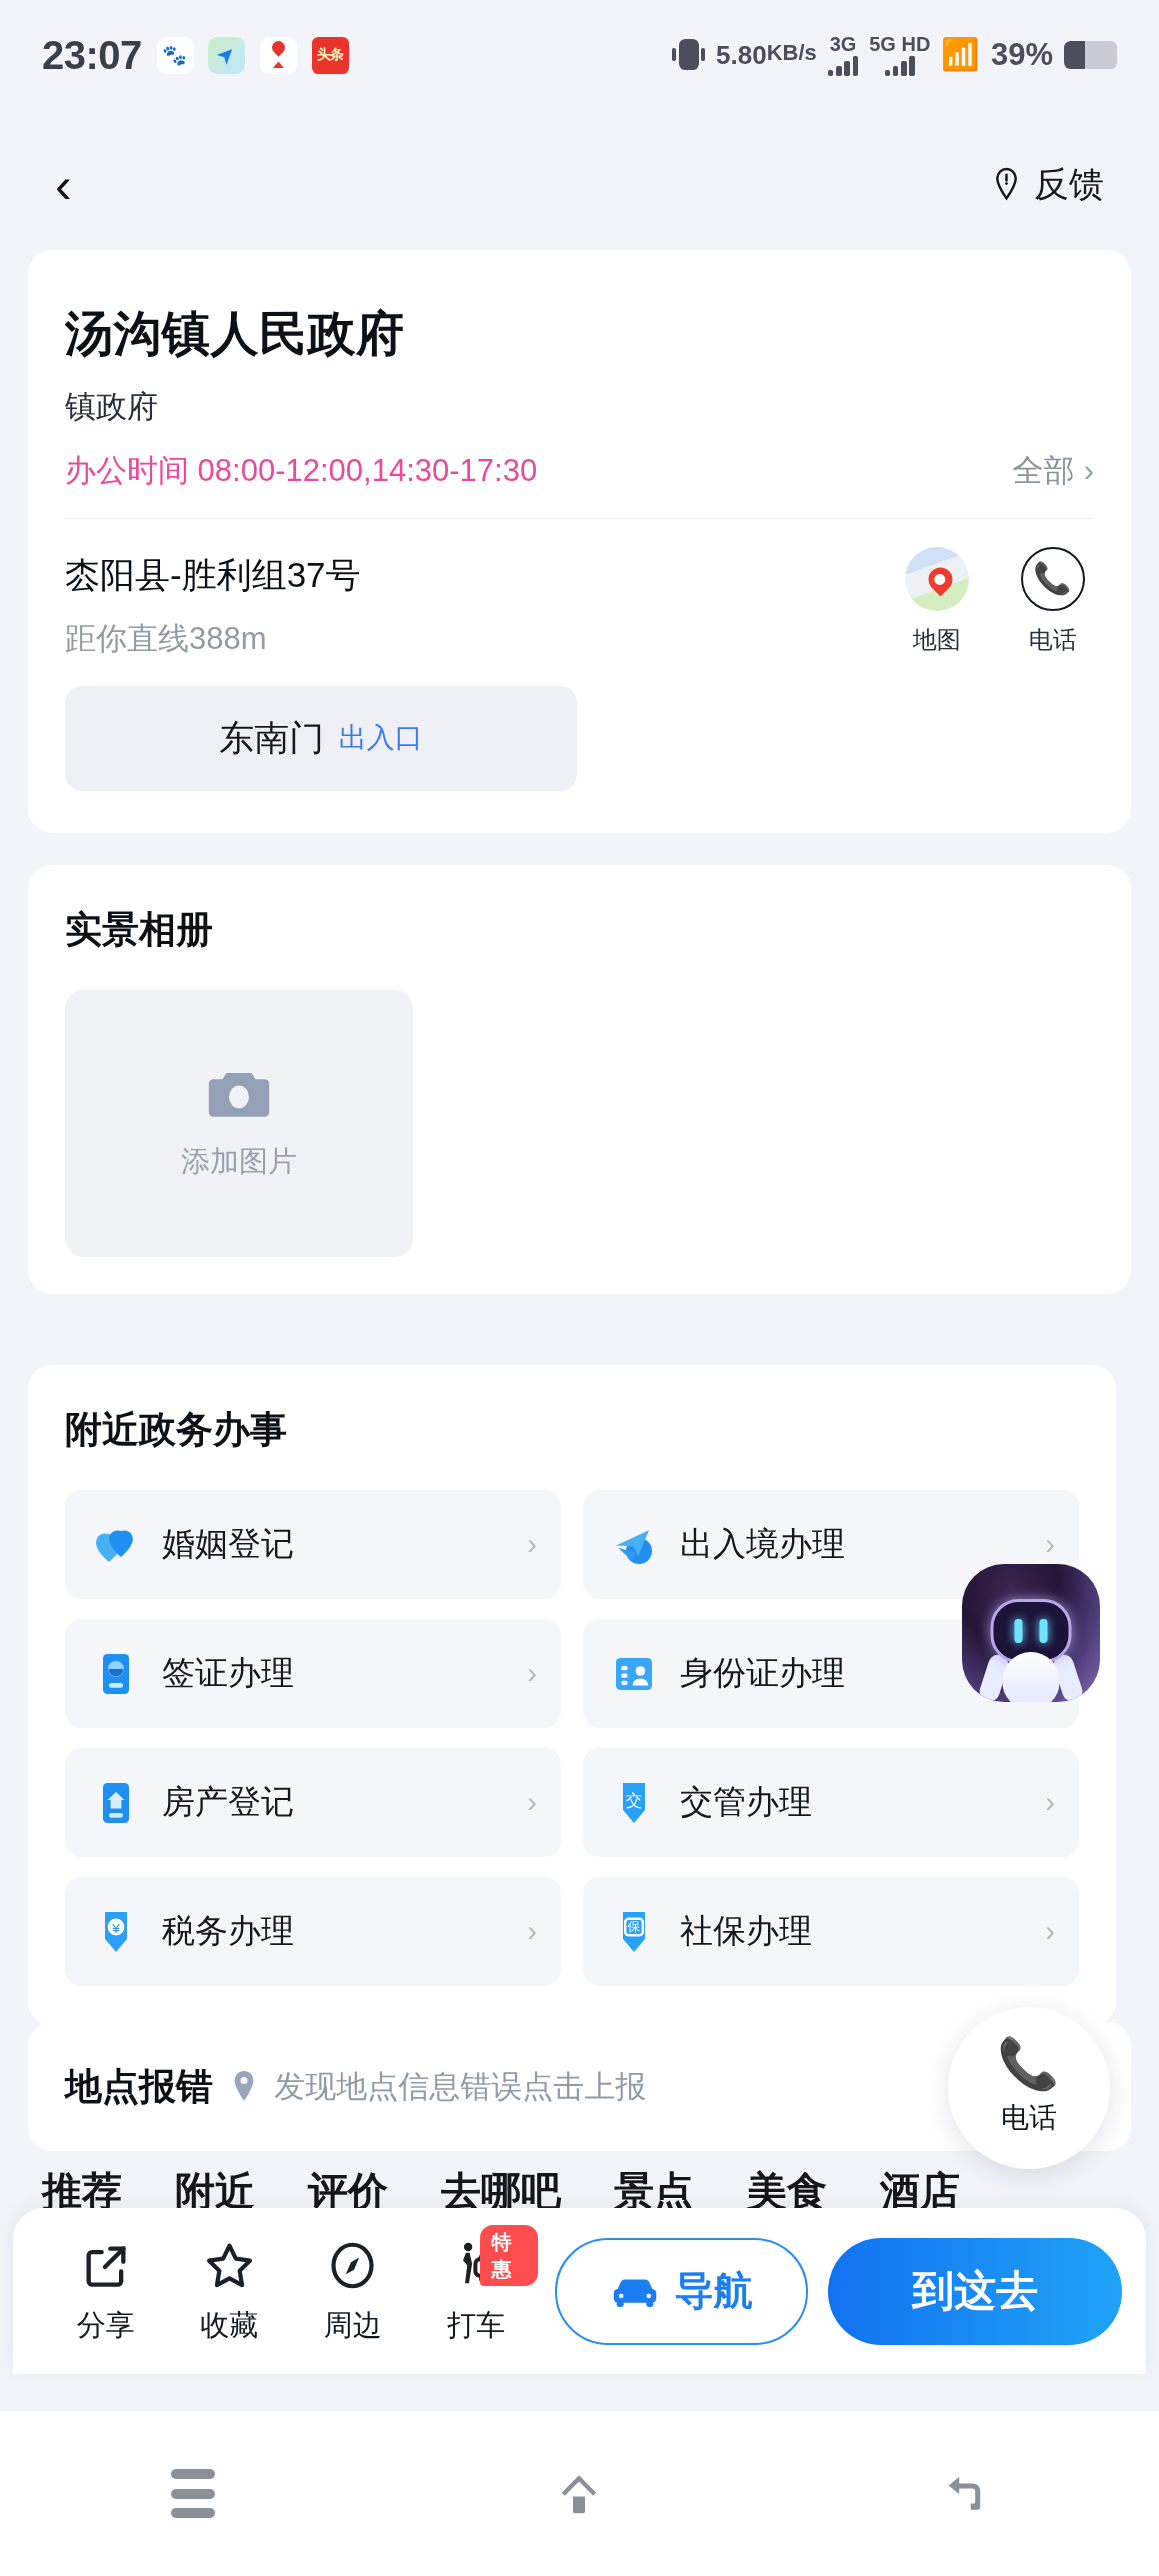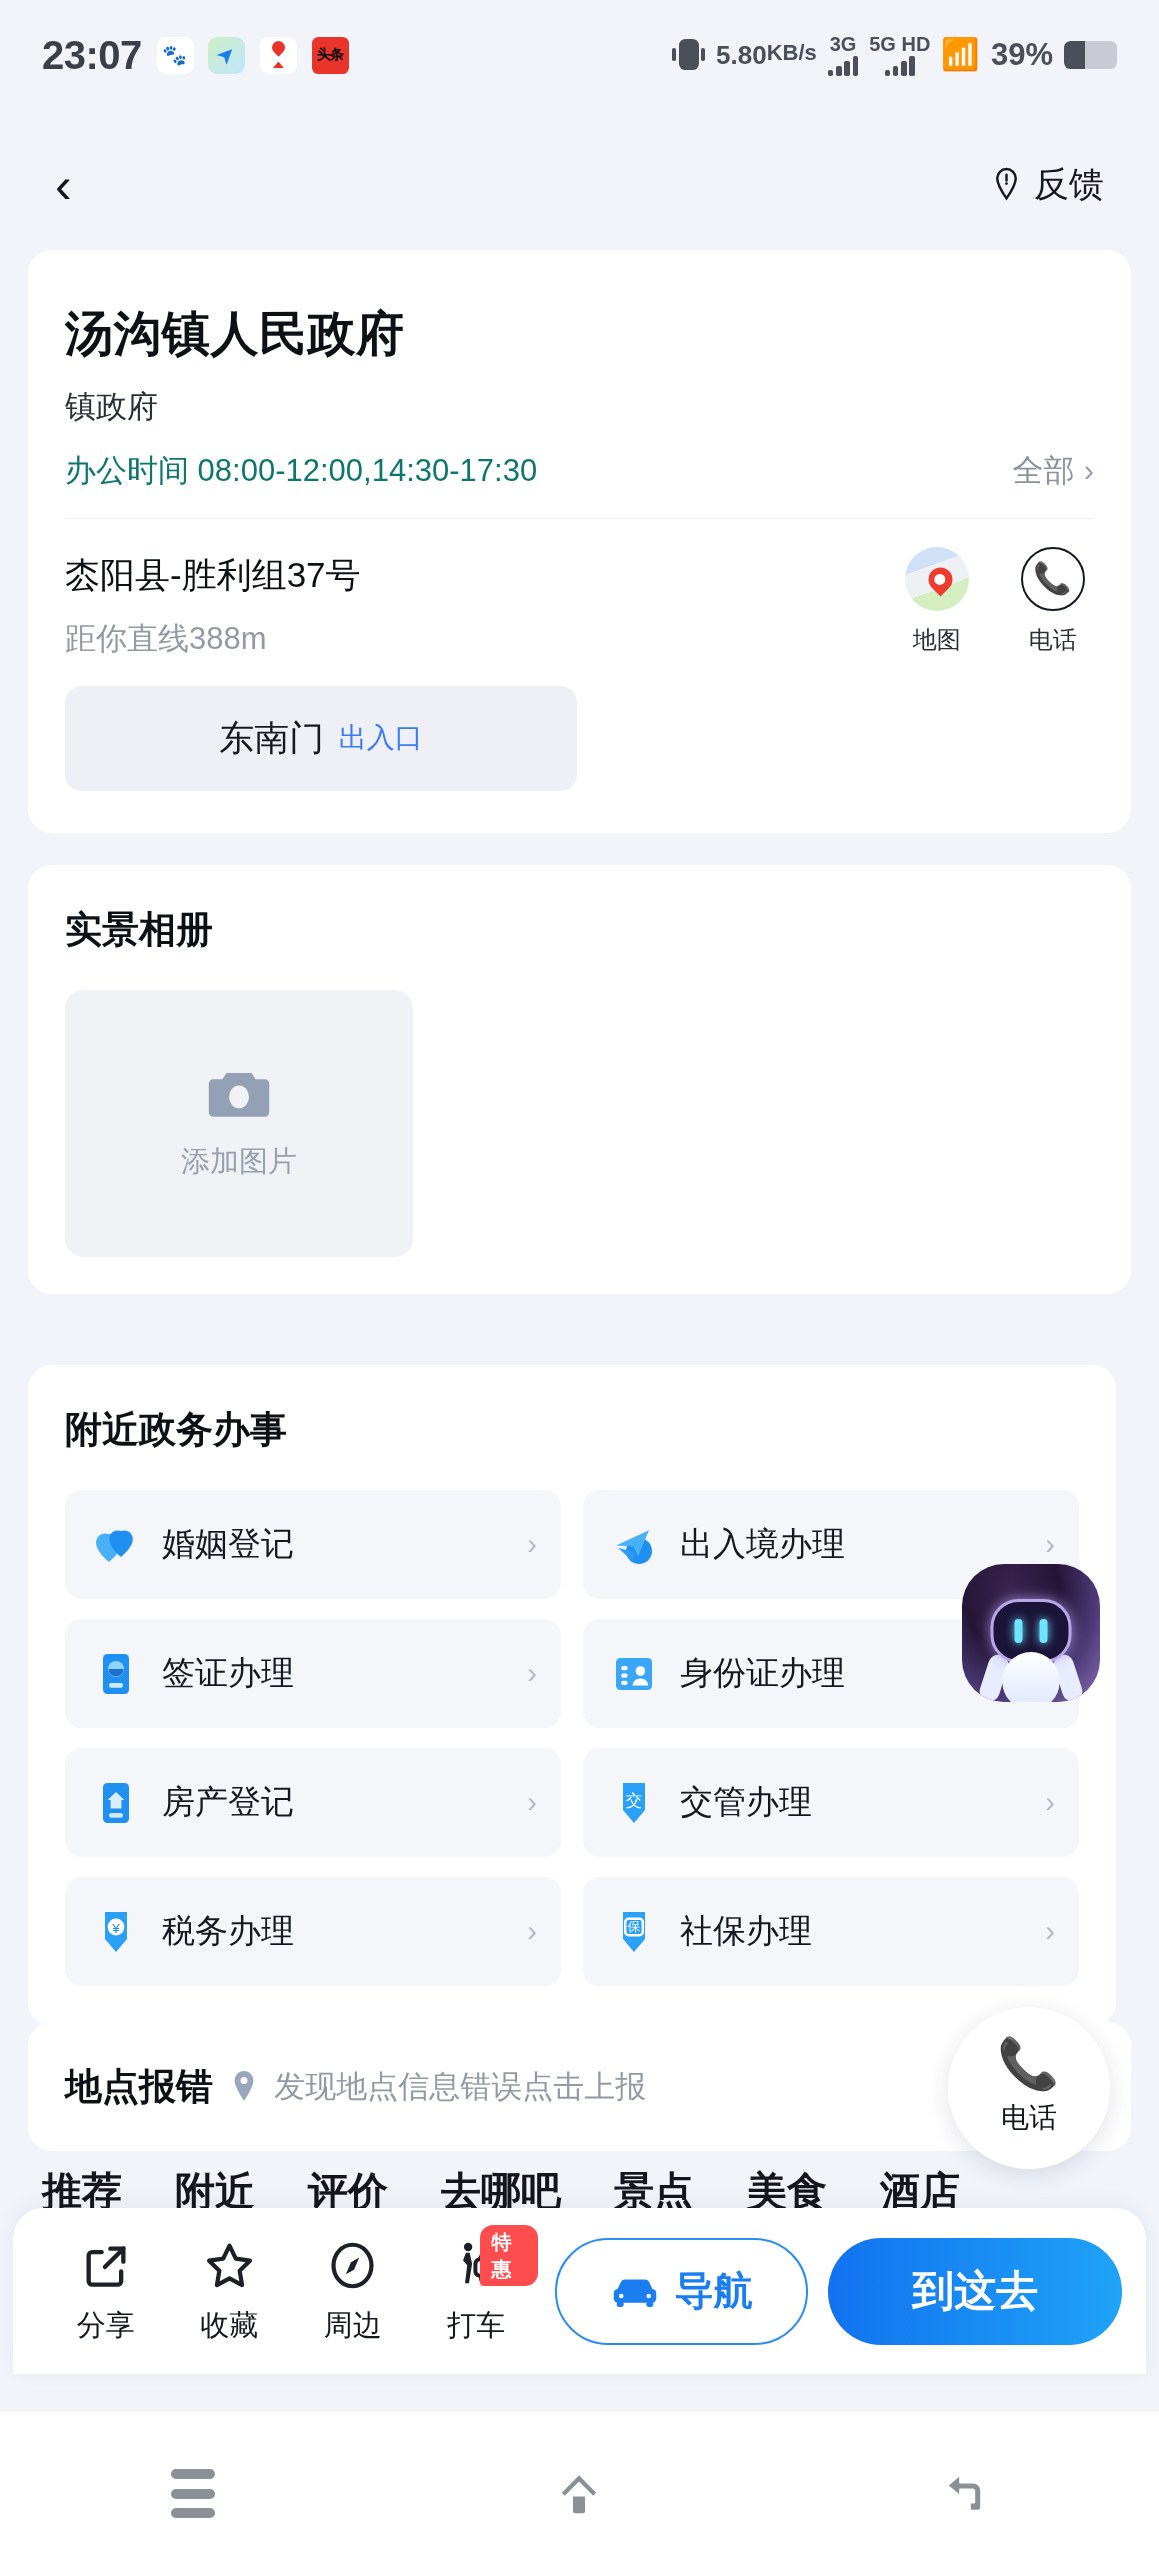--- a/index.html
+++ b/index.html
@@ -23,21 +23,21 @@
              justify-content:center; font-size:15.6px; font-weight:700; overflow:hidden; position:relative; }
   .ic-baidu { background:#fff; color:#2b6ff0; }
   .ic-baidu .paw { font-size:20px; line-height:1; }
   .ic-plane { background:linear-gradient(135deg,#cdeec2 0%,#bfe6ff 100%); }
   .ic-plane:after { content:"➤"; color:#1b7cf0; font-size:22px; transform:rotate(-45deg); display:block; }
   .ic-map { background:#fff; position:relative; }
   .ic-map:after { content:""; position:absolute; top:4.6px; left:12px; width:13px; height:13px;
                   background:#e8342b; border-radius:50% 50% 50% 0; transform:rotate(-45deg); }
   .ic-map:before { content:""; position:absolute; bottom:5.5px; left:13px; width:11px; height:6.4px;
                    background:#e8342b; clip-path:polygon(50% 0,100% 100%,0 100%); }
-  .ic-toutiao { background:#e8342b; color:#000000; font-size:14px; letter-spacing:-0.9px; border-radius:6.4px; }
+  .ic-toutiao { background:#e8342b; color:#fef9c3; font-size:14px; letter-spacing:-0.9px; border-radius:6.4px; }
 
   .sb-right { display:flex; align-items:center; gap:11px; color:#4a4f5a; }
   .vibr { display:flex; align-items:center; gap:2.8px; }
   .vibr .bar { width:3.7px; height:13px; background:#4a4f5a; border-radius:1.8px; }
   .vibr .body { width:20px; height:31px; background:#4a4f5a; border-radius:6.4px; }
   .netspeed { display:flex; flex-direction:row; align-items:flex-start; line-height:1.0; }
   .netspeed .v { font-size:26px; font-weight:600; }
   .netspeed .u { font-size:22px; font-weight:600; }
   .siggrp { display:flex; flex-direction:column; align-items:center; gap:1.8px; }
   .siglabel { font-size:20px; font-weight:600; line-height:1; }
@@ -59,21 +59,21 @@
   .feedback { display:flex; align-items:center; gap:9.2px; font-size:35px; color:#14181f; }
   .fb-icon { width:37px; height:37px; }
 
   
   .card { background:#fff; border-radius:24px; margin:0 28px 20px; padding:0 37px; }
 
   .poi-card { position:absolute; top:250px; left:0; right:0; }
   .poi-title { font-size:48px; font-weight:700; color:#0d1116; padding-top:52px; letter-spacing:0.5px; }
   .poi-sub { font-size:31px; color:#2a2f38; margin-top:20px; }
   .poi-hours-row { display:flex; align-items:center; justify-content:space-between; margin-top:22px; }
-  .poi-hours { font-size:31px; color:#0f766e; }
+  .poi-hours { font-size:31px; color:#ec4899; }
   .poi-all { display:flex; align-items:center; gap:9.2px; font-size:31px; color:#8b919d; }
   .chev { color:#9aa0ac; font-size:31px; font-weight:300; }
   .divider { height:0.9px; background:#edeff3; margin:26px 0 0; }
 
   .addr-row { display:flex; align-items:flex-start; justify-content:space-between; padding:28px 0 9.2px; }
   .addr-left { padding-top:5.5px; }
   .addr-text { font-size:35px; color:#0d1116; }
   .addr-dist { font-size:31px; color:#9399a5; margin-top:18.4px; }
   .addr-actions { display:flex; gap:52px; padding-right:9.2px; }
   .act { display:flex; flex-direction:column; align-items:center; gap:13px; }

